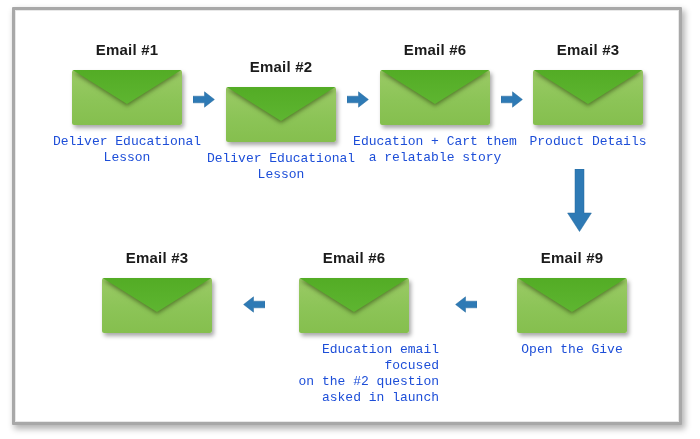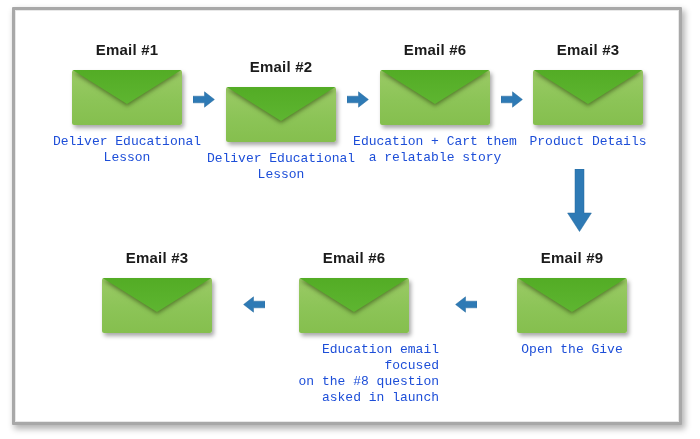--- a/index.html
+++ b/index.html
@@ -151,21 +151,21 @@
     </div>
 
     <div class="node pos-n6">
       <div class="node-title">Email #6</div>
       <div class="envelope">
         <div class="flap-wrap">
             <div class="flap"></div>
           </div>
       </div>
       <div class="node-caption">Education email focused
-on the #8 question
+on the #2 question
 asked in launch</div>
     </div>
 
     <div class="node pos-n7">
       <div class="node-title">Email #3</div>
       <div class="envelope">
         <div class="flap-wrap">
             <div class="flap"></div>
           </div>
       </div>

